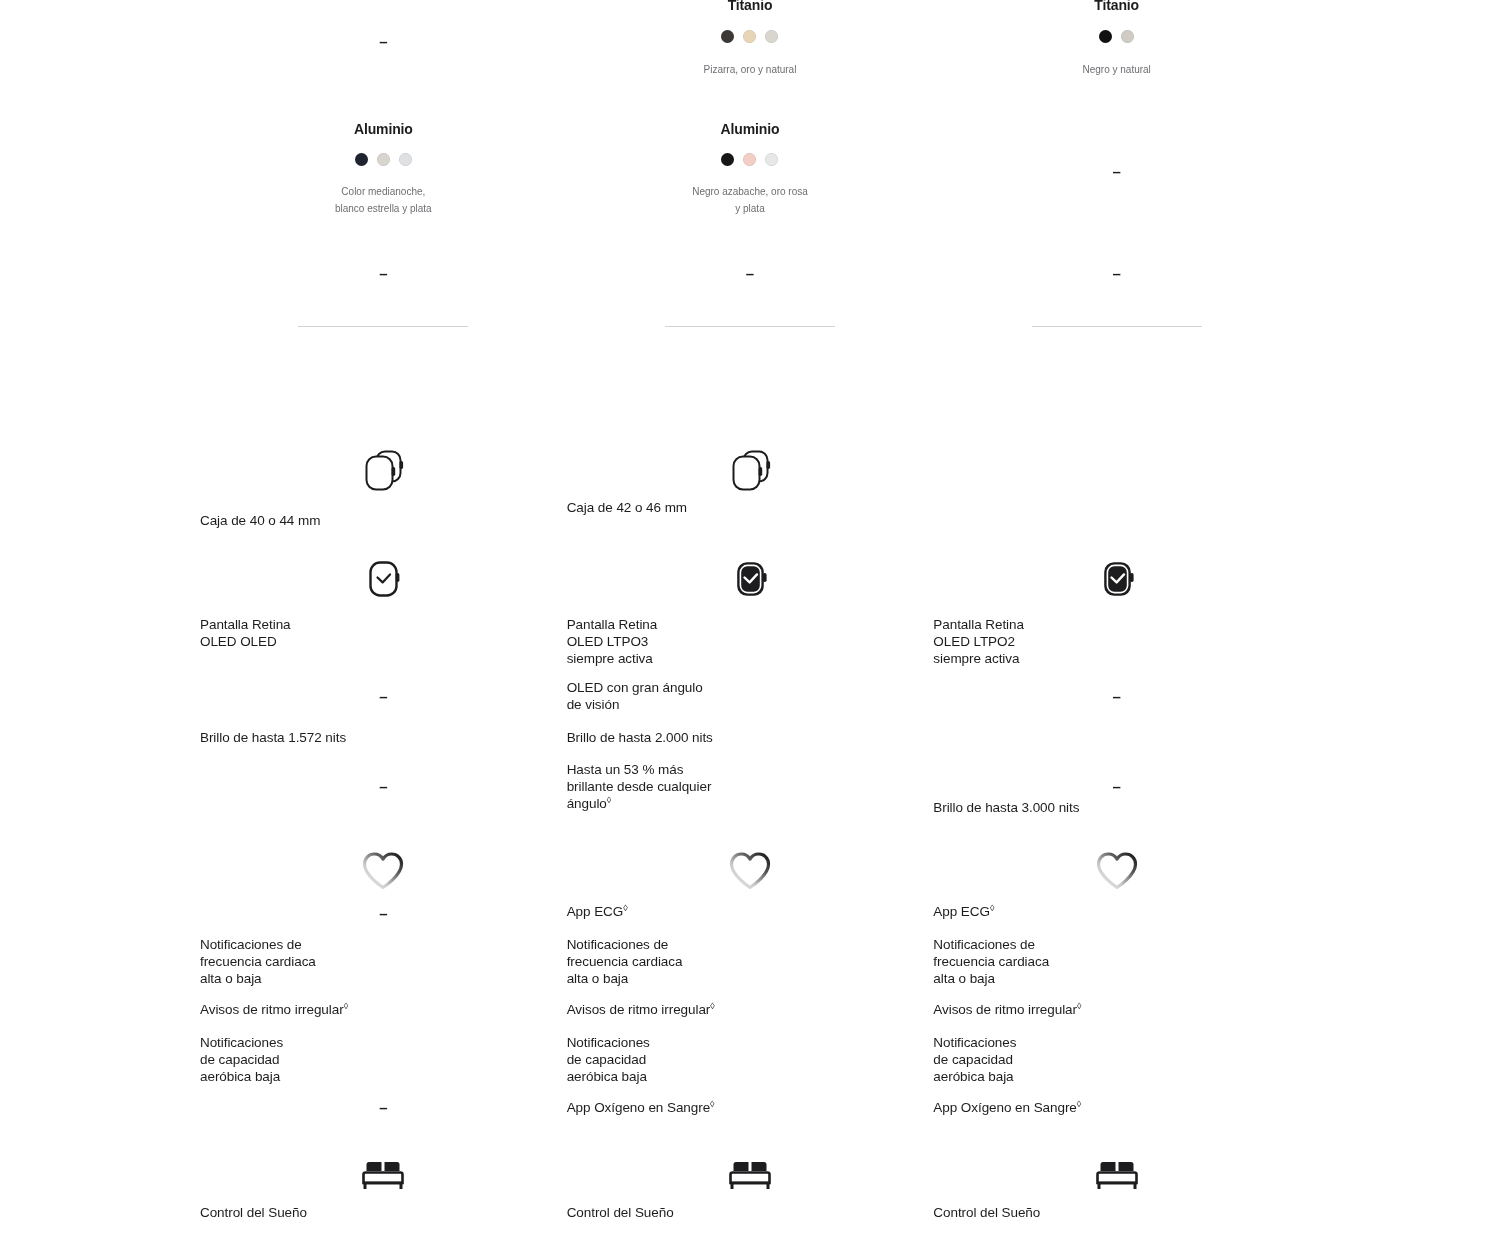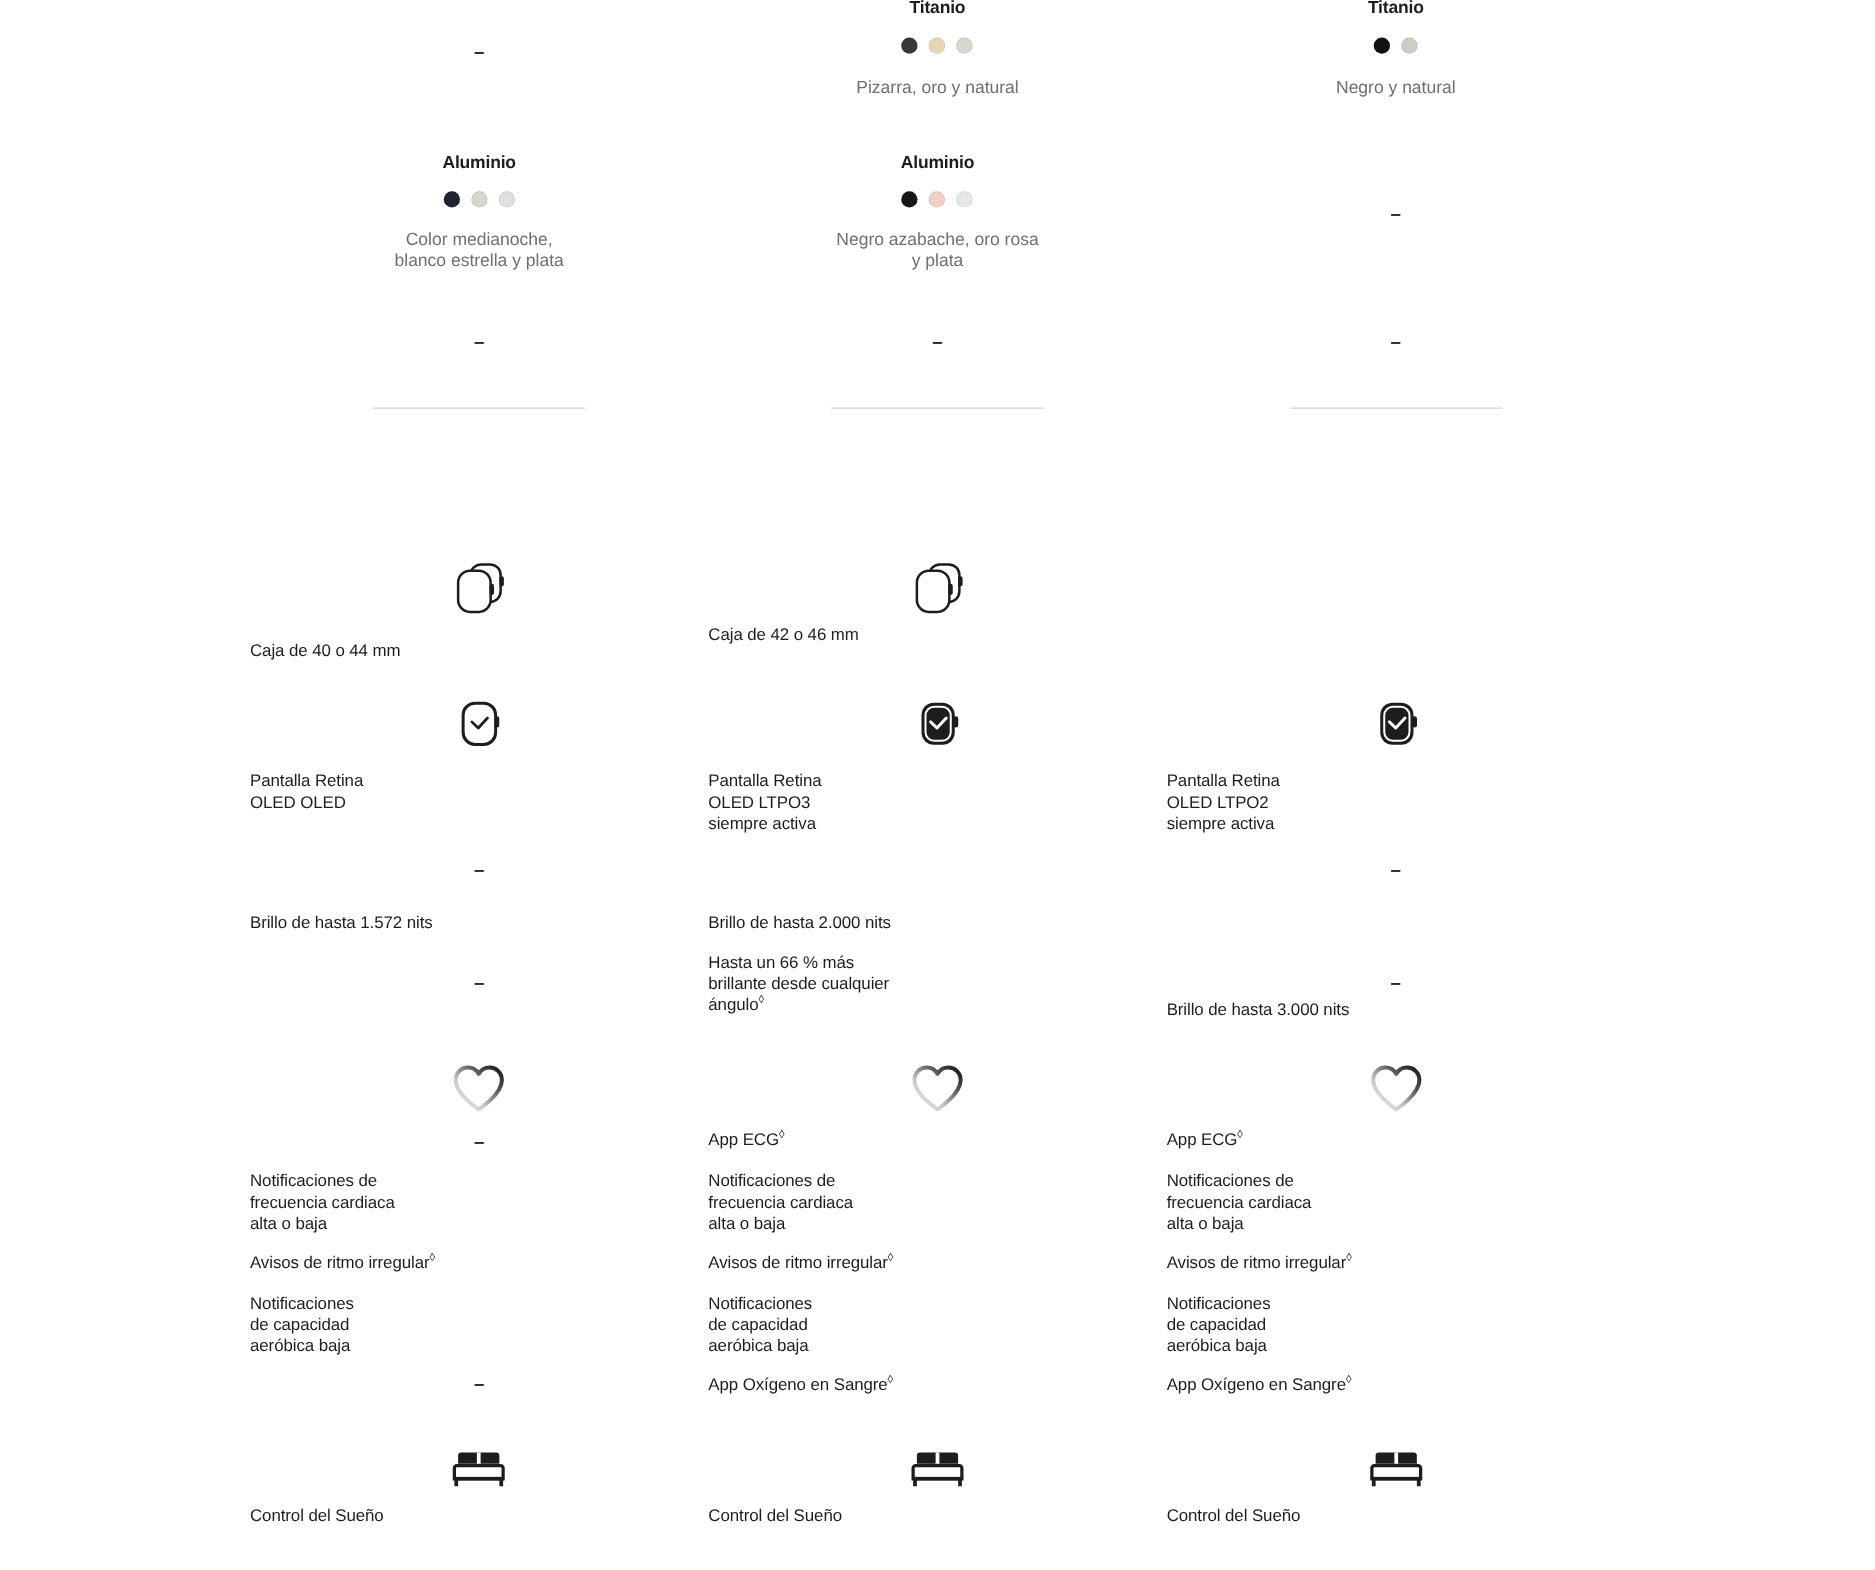--- a/index.html
+++ b/index.html
@@ -40,21 +40,21 @@
   
   .mat-title {
     font-size: 14px;
     font-weight: 700;
     line-height: 17px;
     color: #1d1d1f;
     text-align: center;
     letter-spacing: -0.01em;
   }
   .mat-desc {
-    font-size: 14px;
+    font-size: 10px;
     font-weight: 400;
     line-height: 17px;
     color: #6e6e73;
     text-align: center;
     letter-spacing: 0;
   }
   .feat-text {
     font-size: 13.5px;
     font-weight: 400;
     line-height: 17px;
@@ -272,27 +272,31 @@
           <rect x="38.8" y="20" width="3.8" height="9" rx="1.8" fill="#1d1d1f"></rect>
           <rect x="16.4" y="12.4" width="20.2" height="27.2" rx="7" ry="7" fill="#1d1d1f" stroke="#ffffff" stroke-width="1.6"></rect>
           <path d="M20.5 24.5 L25.6 29.4 L33 21.4" fill="none" stroke="#ffffff" stroke-width="2.4" stroke-linecap="round" stroke-linejoin="round"></path>
         </svg>
       </div>
       <div class="feat-text" style="margin-top:11px;">Pantalla Retina</div>
       <div class="feat-text">OLED LTPO3</div>
       <div class="feat-text">siempre activa</div>
     </div>
 
+    <div class="block" style="top:679px;">
+      <div class="feat-text" style="white-space:pre-line;">OLED con gran ángulo
+de visión</div>
+    </div>
 
     <div class="block" style="top:729px;">
       <div class="feat-text">Brillo de hasta 2.000 nits</div>
     </div>
 
     <div class="block" style="top:761px;">
-      <div class="feat-text" style="white-space:pre-line;"><span>Hasta un 66 % más
+      <div class="feat-text" style="white-space:pre-line;"><span>Hasta un 53 % más
 brillante desde cualquier
 ángulo</span><span class="sup">◊</span></div>
     </div>
 
     <div class="block" style="top:848px;">
       <div class="icon-wrap">
         <svg class="heart-svg" width="50" height="44" viewBox="0 0 50 44" aria-hidden="true">
           <defs>
             <linearGradient id="hg2" x1="0" y1="1" x2="1" y2="0">
               <stop offset="0%" stop-color="#f2f2f2"></stop>

